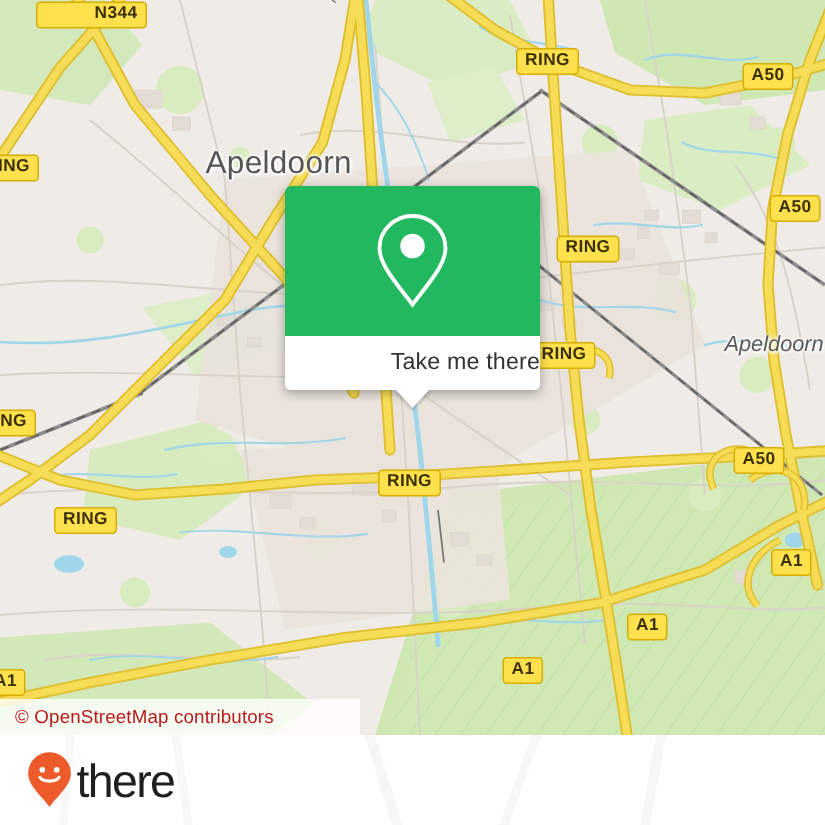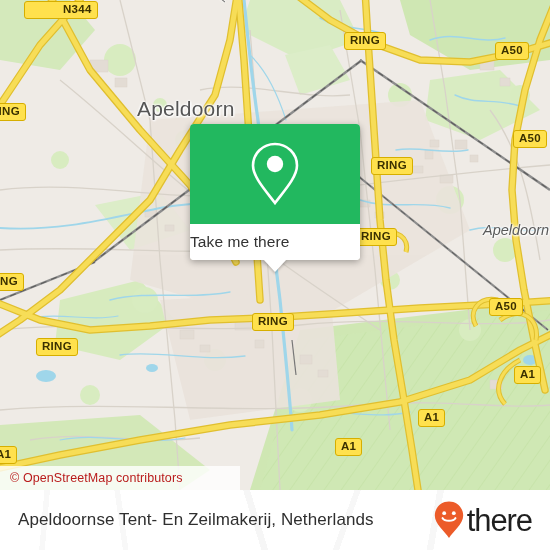--- a/index.html
+++ b/index.html
@@ -41,21 +41,21 @@
   #popup-green {
     width:100%; height:100px;
     background:#22b85f;
     border-radius:4px 4px 0 0;
     display:flex; align-items:center; justify-content:center;
   }
   #popup-label {
     height:36px;
     background:#fff;
     border-radius:0 0 4px 4px;
-    display:flex; align-items:center; justify-content:flex-start;
+    display:flex; align-items:center; justify-content:flex-end;
     font-size:15.5px; color:#333; letter-spacing:0.1px;
   }
   #popup-tail {
     position:absolute; left:50%; bottom:-12px;
     transform:translateX(-50%);
     width:0; height:0;
     border-left:12px solid transparent;
     border-right:12px solid transparent;
     border-top:13px solid #ffffff;
     filter: drop-shadow(0 2px 1px rgba(0,0,0,0.18));
@@ -321,21 +321,20 @@
       <div id="popup-tail"></div>
     </div>
 
     <div id="attribution">
       <span>© OpenStreetMap contributors</span>
     </div>
 
   </div>
 
   <div id="footer">
-    <div id="footer-title">Apeldoornse Tent- En Zeilmakerij, Netherlands</div>
     <div id="brand">
       <svg width="30" height="38" viewBox="0 0 30 38">
         <path d="M15 0.5 C7 0.5 0.8 6.8 0.8 14.6 C0.8 23.4 11 30.5 15 37 C19 30.5 29.2 23.4 29.2 14.6 C29.2 6.8 23 0.5 15 0.5 Z" fill="#ec5b29"></path>
         <circle cx="10.2" cy="12.2" r="1.9" fill="#ffffff"></circle>
         <circle cx="19.8" cy="12.2" r="1.9" fill="#ffffff"></circle>
         <path d="M8.6 17.2 C10.6 20.6 19.4 20.6 21.4 17.2" fill="none" stroke="#ffffff" stroke-width="2.1" stroke-linecap="round"></path>
       </svg>
       <span id="brand-word">there</span>
     </div>
   </div>

